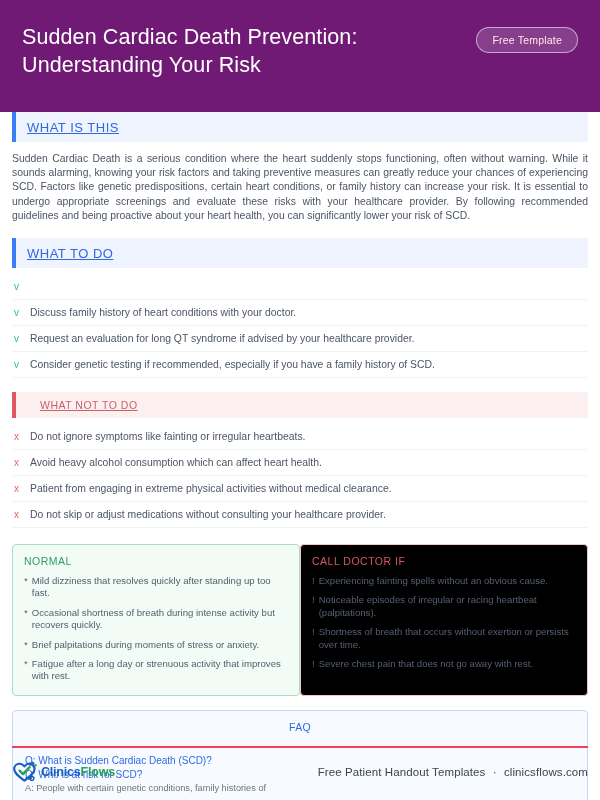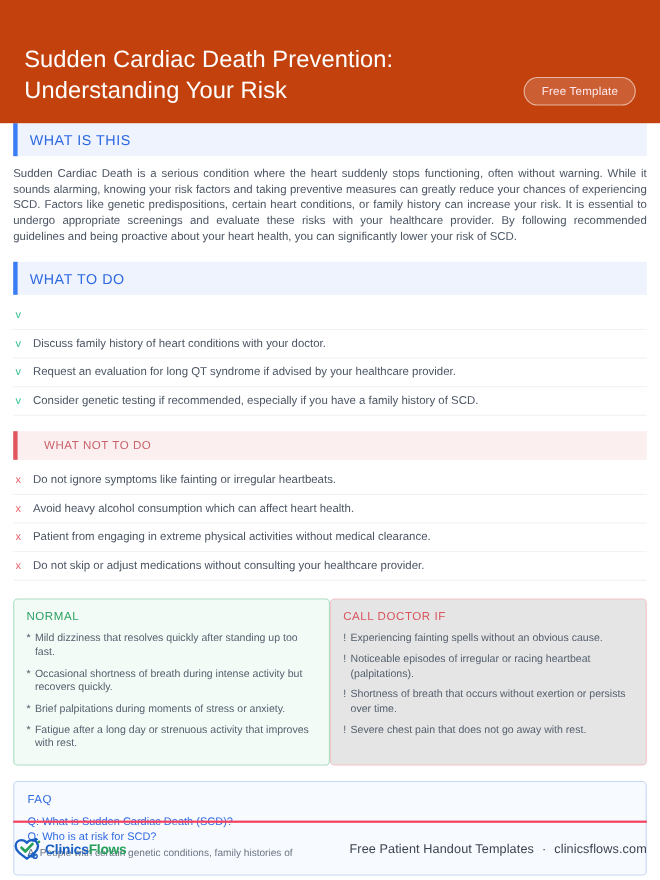--- a/index.html
+++ b/index.html
@@ -17,38 +17,38 @@
     width: 600px;
     height: 800px;
     background: #ffffff;
     overflow: hidden;
   }
 
   
   .header {
     position: relative;
     height: 112px;
-    background: #c2410c;
-    padding: 20px 22px 16px 22px;
-    display: flex;
-    align-items: flex-end;
+    background: #701a75;
+    padding: 20px 22px 0 22px;
+    display: flex;
+    align-items: flex-start;
     justify-content: space-between;
   }
   .header-title {
     color: #ffffff;
     font-size: 21.5px;
     font-weight: 400;
     line-height: 28px;
     letter-spacing: 0.1px;
     max-width: 430px;
     padding-top: 3px;
   }
   .badge {
     flex: none;
-    margin-top: 23px;
+    margin-top: 7px;
     border: 1px solid rgba(255,255,255,0.55);
     background: rgba(255,255,255,0.16);
     color: #ffe9ee;
     font-size: 10.5px;
     padding: 6px 15px;
     border-radius: 20px;
     white-space: nowrap;
     letter-spacing: 0.2px;
   }
 
@@ -62,20 +62,21 @@
   .sect-head.blue { background: #eef3fe; }
   .sect-head.red  { background: #fceff0; }
 
   .sect-bar { width: 4px; align-self: stretch; flex: none; }
   .sect-head.blue .sect-bar { background: #3b7df4; }
   .sect-head.red  .sect-bar { background: #e0575f; }
 
   .sect-title {
     padding-left: 11px;
     letter-spacing: 0.5px;
+    text-decoration: underline;
   }
   .sect-head.blue .sect-title { color: #2f6ae0; font-size: 13px; }
   .sect-head.red  .sect-title { color: #c9626a; font-size: 10.5px; padding-left: 24px; }
 
   .sect-head.tall { height: 30px; }
 
   
   .intro {
     margin: 10px 12px 15px 12px;
     color: #4b5563;
@@ -105,21 +106,21 @@
     display: flex;
     margin: 16px 12px 0 12px;
   }
   .card {
     flex: 1 1 0;
     border-radius: 4px;
     padding: 10px 11px 12px 11px;
     min-height: 128px;
   }
   .card.normal { border: 1px solid #a9dfc3; background: #f2fbf6; }
-  .card.call   { border: 1px solid #f3c4c8; background: #e5e5e5; }
+  .card.call   { border: 1px solid #f3c4c8; background: #000000; }
 
   .card-title {
     font-size: 10.5px;
     letter-spacing: 0.5px;
     margin-bottom: 8px;
   }
   .card.normal .card-title { color: #2f9e63; }
   .card.call   .card-title { color: #d9545e; }
 
   .card-li {
@@ -139,21 +140,22 @@
     border: 1px solid #c8d7f5;
     background: #f7faff;
     border-radius: 4px;
     padding: 10px 12px 13px 12px;
     min-height: 84px;
   }
   .faq-title {
     color: #2f6ae0;
     font-size: 10.5px;
     letter-spacing: 0.4px;
-    margin-bottom: 8px;
+    margin-bottom: 21px;
+    text-align: center;
   }
   .faq-q {
     color: #2f6ae0;
     font-size: 10px;
     line-height: 14px;
   }
   .faq-a {
     color: #6b7582;
     font-size: 9.2px;
     line-height: 13px;

